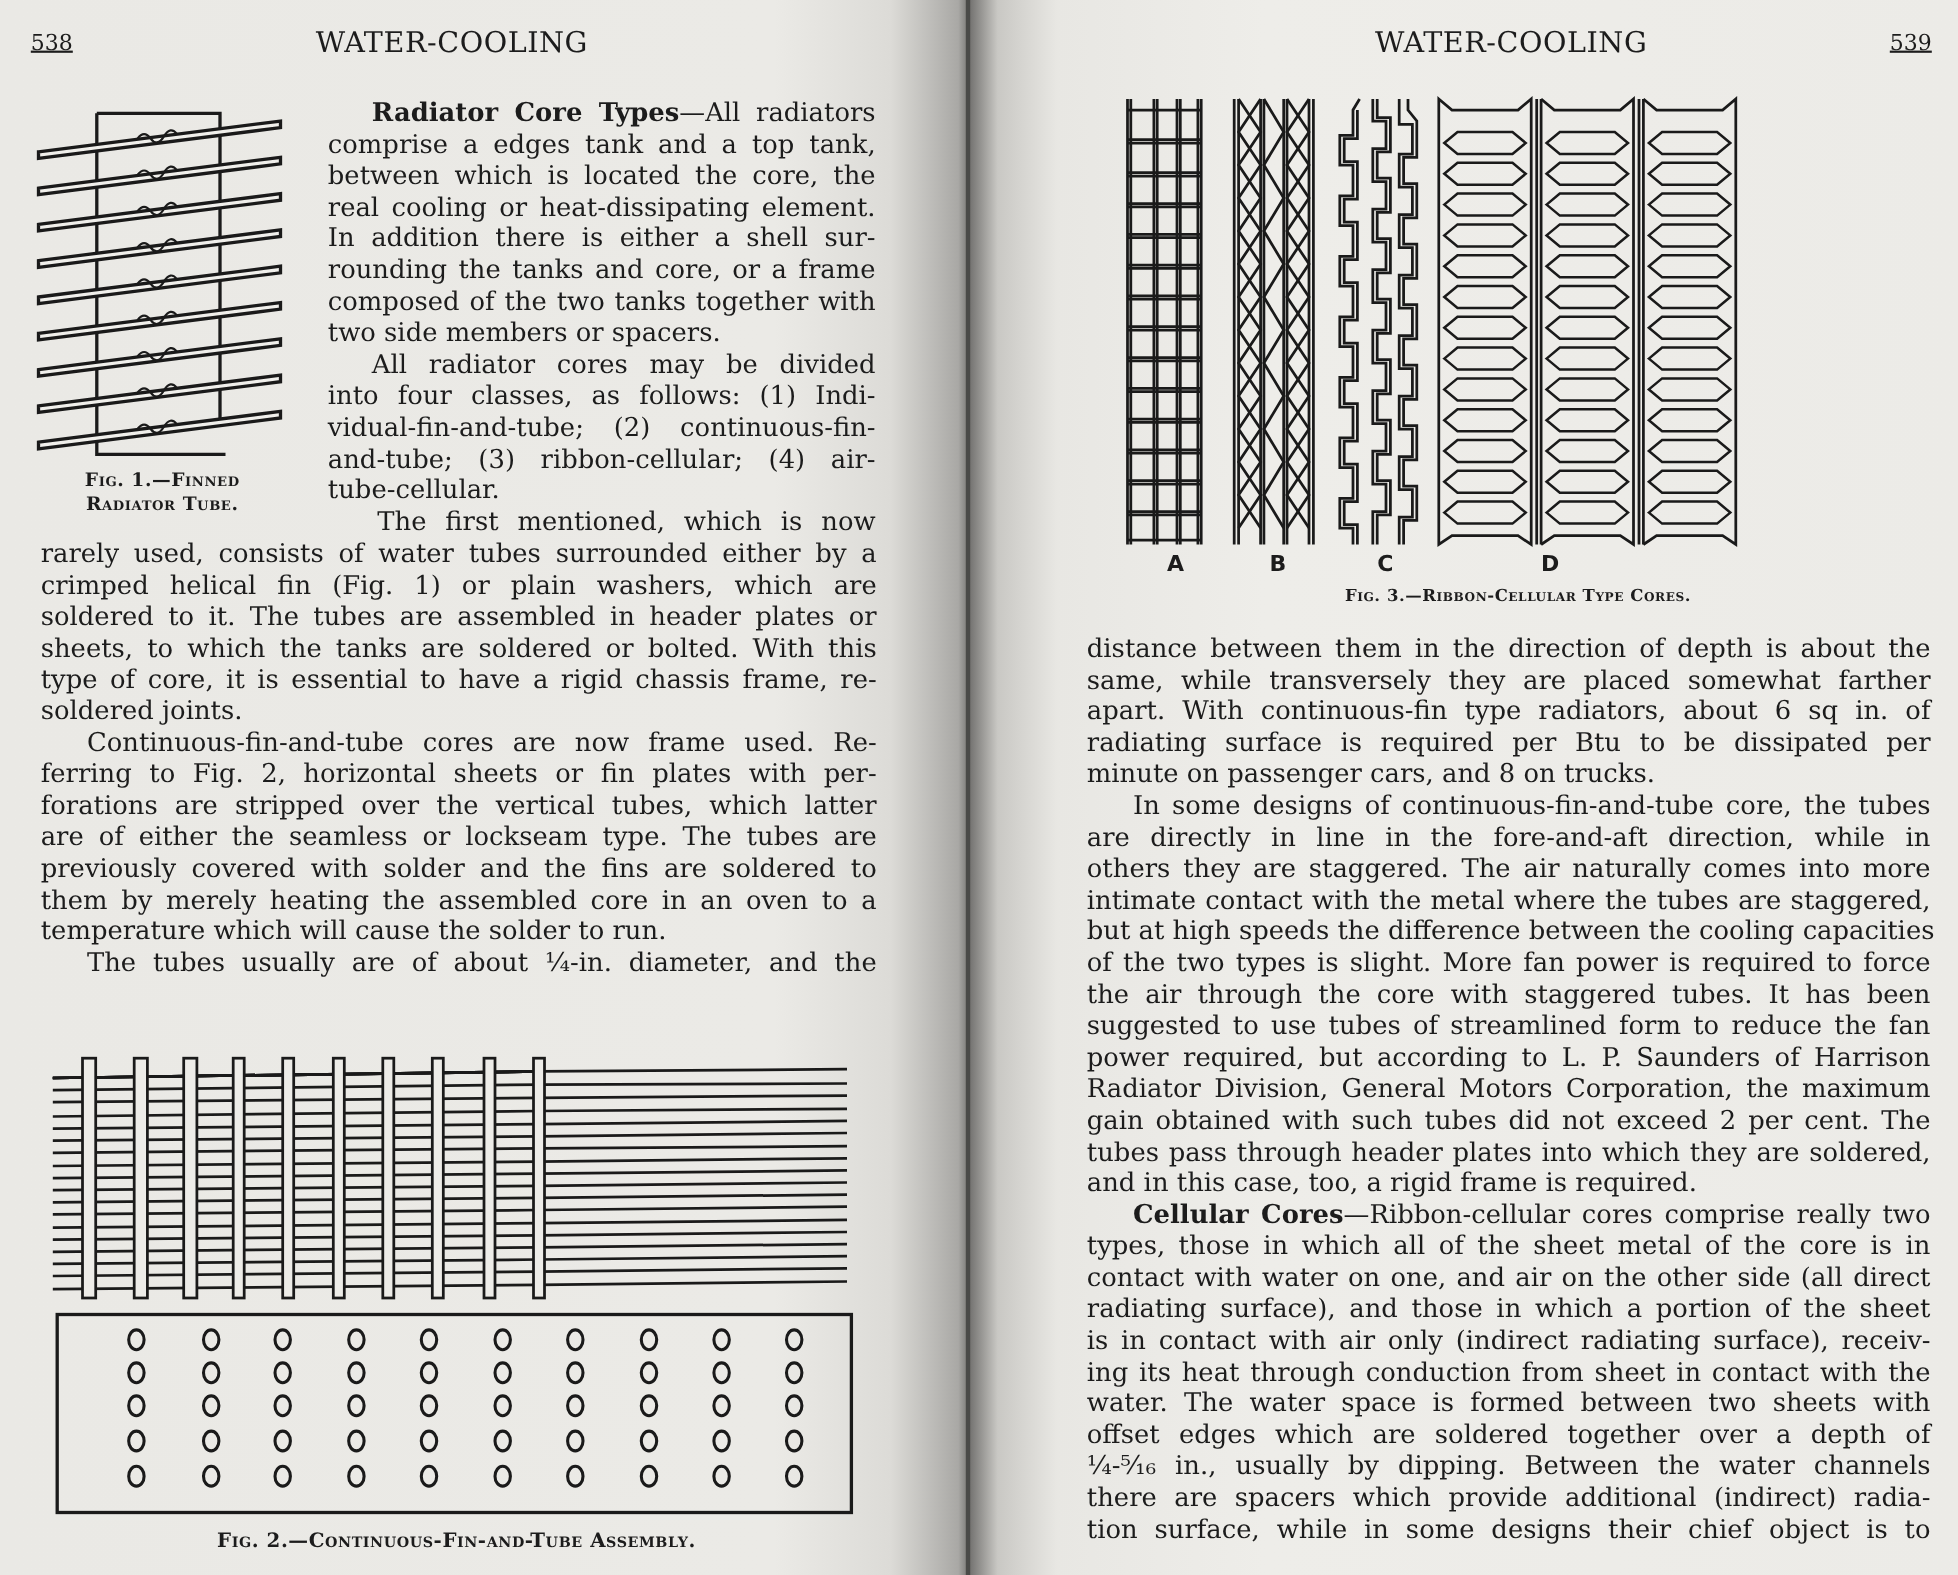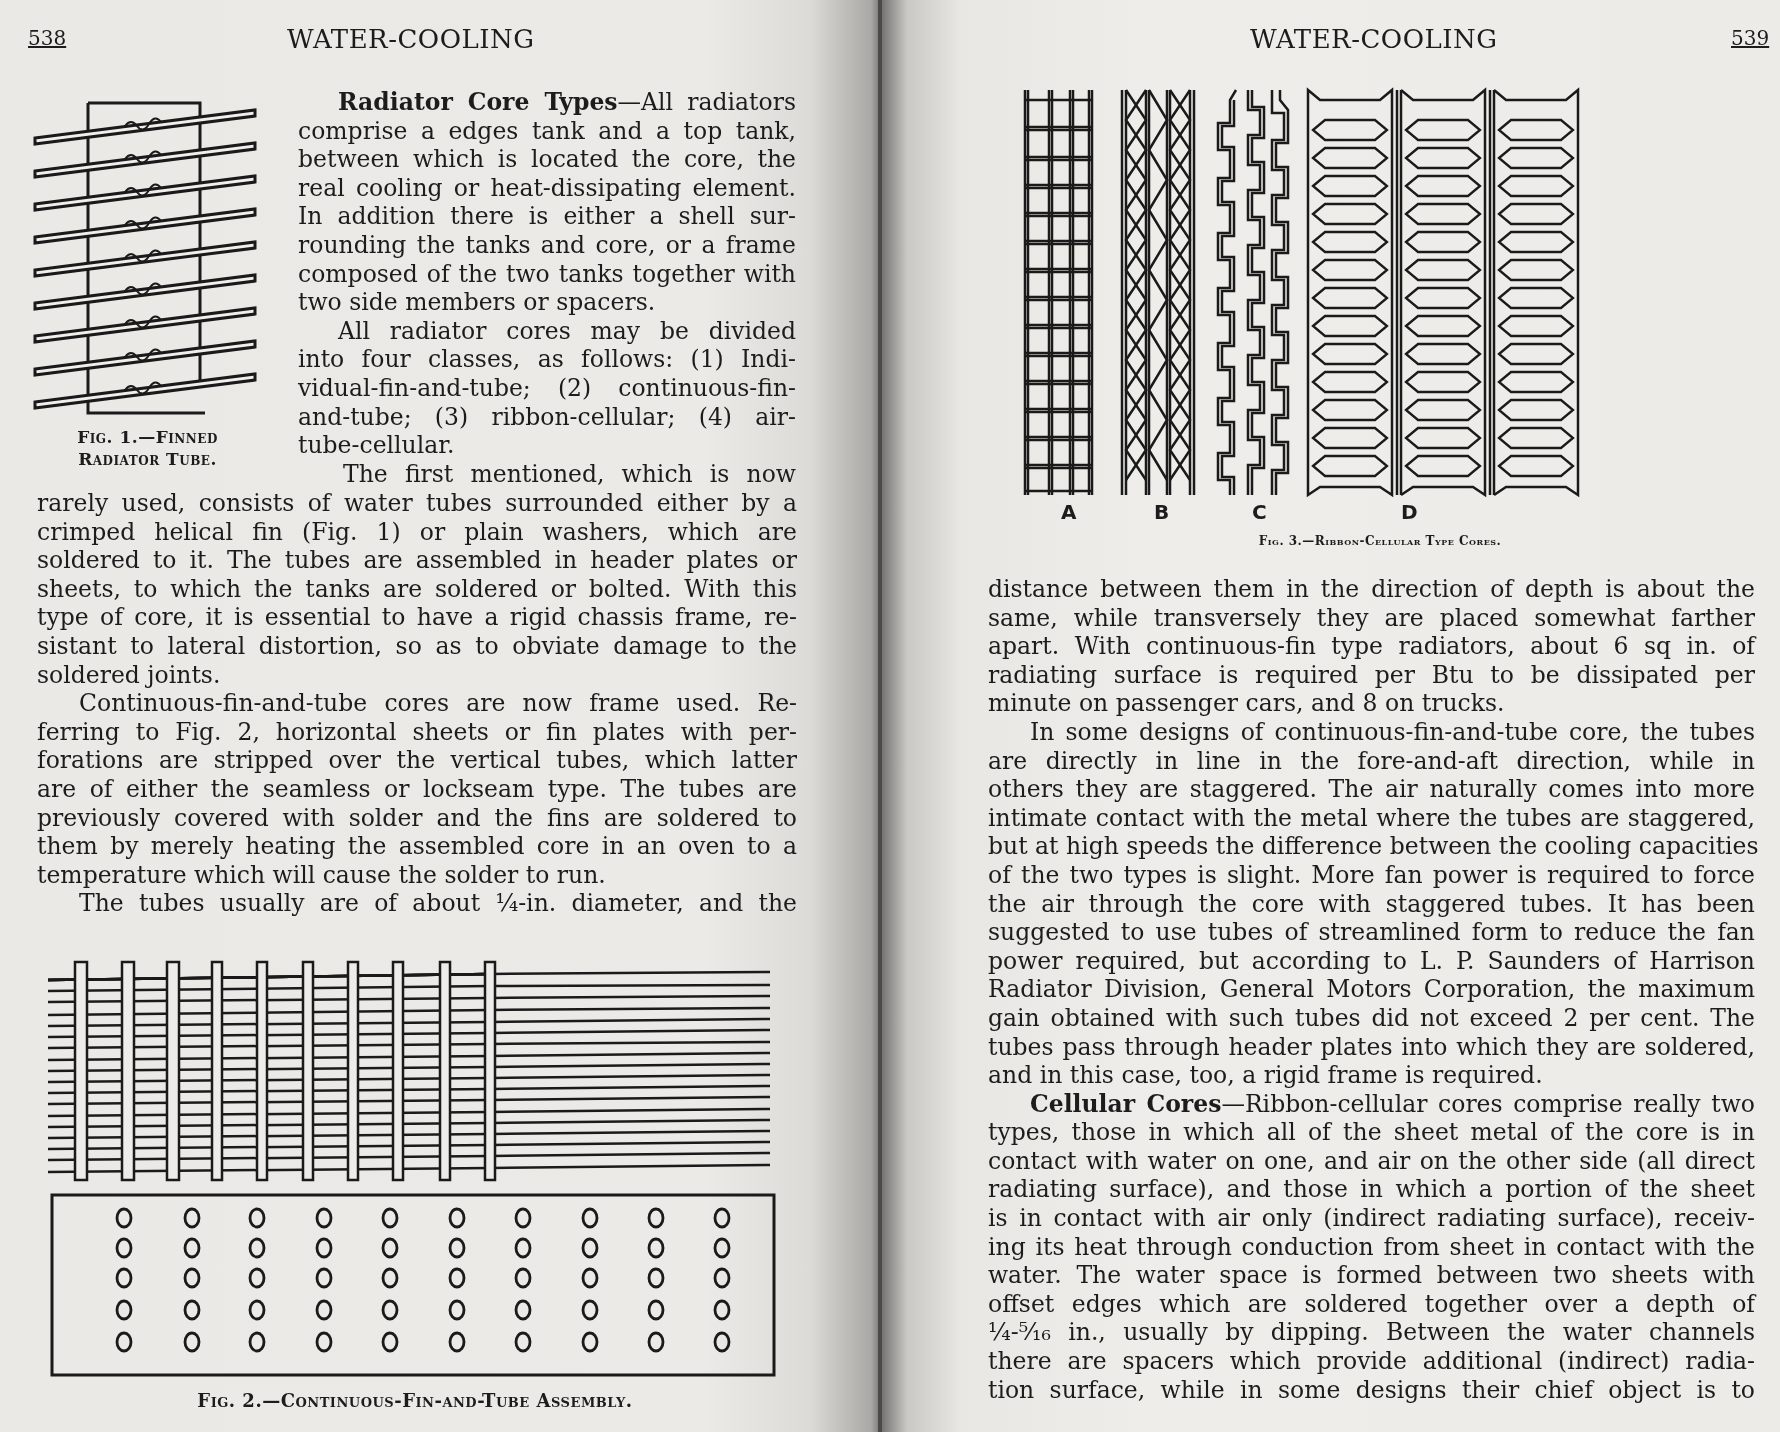--- a/index.html
+++ b/index.html
@@ -76,21 +76,20 @@
   <span class="line last">tube-cellular.</span>
   <span class="line" style="padding-left:45px;width:453px;">The first mentioned, which is now</span>
 </div>
 
 <div class="text" style="left:37px;top:489px;width:760px;">
   <span class="line">rarely used, consists of water tubes surrounded either by a</span>
   <span class="line">crimped helical fin (Fig. 1) or plain washers, which are</span>
   <span class="line">soldered to it. The tubes are assembled in header plates or</span>
   <span class="line">sheets, to which the tanks are soldered or bolted. With this</span>
   <span class="line">type of core, it is essential to have a rigid chassis frame, re-</span>
-  <span class="line">sistant to lateral distortion, so as to obviate damage to the</span>
   <span class="line last">soldered joints.</span>
   <span class="line" style="padding-left:42px;width:718px;">Continuous-fin-and-tube cores are now frame used. Re-</span>
   <span class="line">ferring to Fig. 2, horizontal sheets or fin plates with per-</span>
   <span class="line">forations are stripped over the vertical tubes, which latter</span>
   <span class="line">are of either the seamless or lockseam type. The tubes are</span>
   <span class="line">previously covered with solder and the fins are soldered to</span>
   <span class="line">them by merely heating the assembled core in an oven to a</span>
   <span class="line last">temperature which will cause the solder to run.</span>
   <span class="line" style="padding-left:42px;width:718px;">The tubes usually are of about ¼-in. diameter, and the</span>
 </div>
@@ -361,21 +360,21 @@
     <ellipse cx="677" cy="258" rx="7" ry="9"></ellipse>
       <ellipse cx="677" cy="288" rx="7" ry="9"></ellipse>
       <ellipse cx="677" cy="318" rx="7" ry="9"></ellipse>
       <ellipse cx="677" cy="350" rx="7" ry="9"></ellipse>
       <ellipse cx="677" cy="382" rx="7" ry="9"></ellipse>
   </g>
 </svg>
 <div class="caption" style="left:45px;top:1390px;width:740px;font-size:18px;">Fig. 2.—Continuous-Fin-and-Tube Assembly.</div>
 
 <div class="runhead" style="left:1250px;">WATER-COOLING</div>
-<div class="pnum" style="left:1718px;margin-left:13px;">539</div>
+<div class="pnum" style="left:1718px;">539</div>
 
 <svg style="left:1010px;top:85px;" width="740" height="440" viewBox="0 0 740 440">
   <g fill="none" stroke="#1a1a1a" stroke-width="2.5">
 
     <g>
       <line x1="15" y1="5" x2="15" y2="410"></line>
         <line x1="18" y1="5" x2="18" y2="410"></line>
       <line x1="39" y1="5" x2="39" y2="410"></line>
         <line x1="42" y1="5" x2="42" y2="410"></line>
       <line x1="60" y1="5" x2="60" y2="410"></line>
@@ -492,21 +491,21 @@
       <use href="#hx" x="489" y="353"></use>
     <use href="#hx" x="303" y="381"></use>
       <use href="#hx" x="396" y="381"></use>
       <use href="#hx" x="489" y="381"></use>
   </g>
 </svg>
 <div class="flabel" style="position:absolute;left:1061px;top:500px;">A</div>
 <div class="flabel" style="position:absolute;left:1154px;top:500px;">B</div>
 <div class="flabel" style="position:absolute;left:1252px;top:500px;">C</div>
 <div class="flabel" style="position:absolute;left:1401px;top:500px;">D</div>
-<div class="caption" style="left:1010px;top:530px;width:740px;font-size:12px;">Fig. 3.—Ribbon-Cellular Type Cores.</div>
+<div class="caption" style="left:1010px;top:530px;width:740px;font-size:15px;">Fig. 3.—Ribbon-Cellular Type Cores.</div>
 
 <div class="text" style="left:988px;top:575px;width:767px;">
   <span class="line">distance between them in the direction of depth is about the</span>
   <span class="line">same, while transversely they are placed somewhat farther</span>
   <span class="line">apart. With continuous-fin type radiators, about 6 sq in. of</span>
   <span class="line">radiating surface is required per Btu to be dissipated per</span>
   <span class="line last">minute on passenger cars, and 8 on trucks.</span>
   <span class="line" style="padding-left:42px;width:725px;">In some designs of continuous-fin-and-tube core, the tubes</span>
   <span class="line">are directly in line in the fore-and-aft direction, while in</span>
   <span class="line">others they are staggered. The air naturally comes into more</span>

